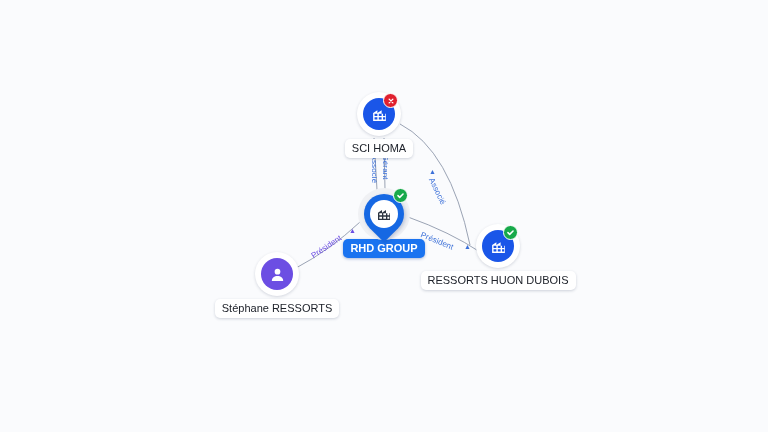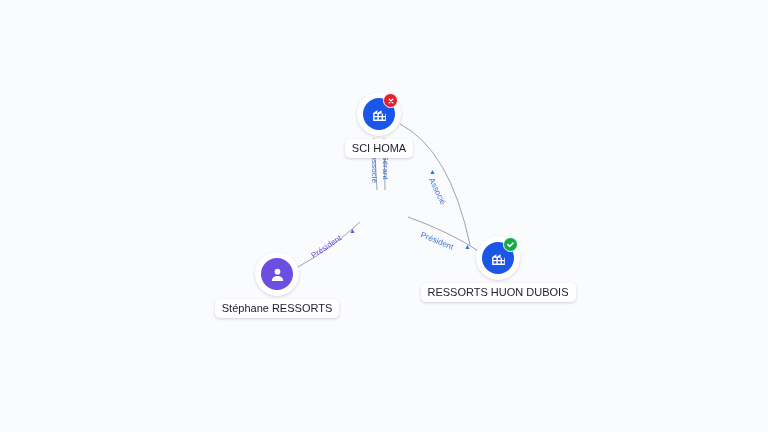--- a/index.html
+++ b/index.html
@@ -199,35 +199,53 @@
       </div>
       <div class="badge closed" style="right:3px; top:1px;">
         <svg width="8" height="8" viewBox="0 0 12 12" fill="none" stroke="#ffffff" stroke-width="2" stroke-linecap="round">
           <path d="M3.2 3.2 L8.8 8.8 M8.8 3.2 L3.2 8.8"></path>
         </svg>
       </div>
     </div>
     <div class="node-label">SCI HOMA</div>
   </div>
 
+  <div class="node" style="left:356px; top:186px; width:56px;">
+    <div class="pin-wrap">
+      <div class="pin-halo"></div>
+      <div class="pin-shape">
+        <div class="pin-inner">
+          <svg width="16" height="16" viewBox="0 0 24 24" fill="#2b3440">
+            <path d="M3 21V10l6-4v4l6-4v5h6v10H3zm2-2h4v-3H5v3zm0-5h4v-3H5v3zm6 5h4v-3h-4v3zm0-5h4v-3h-4v3zm6 5h3v-3h-3v3zm0-5h3v-3h-3v3z"></path>
+          </svg>
+        </div>
+      </div>
+      <div class="badge ok" style="right:4px; top:2px;">
+        <svg width="9" height="9" viewBox="0 0 12 12" fill="none" stroke="#ffffff" stroke-width="2" stroke-linecap="round" stroke-linejoin="round">
+          <path d="M2.6 6.2 L4.9 8.5 L9.4 3.9"></path>
+        </svg>
+      </div>
+    </div>
+    <div class="node-label selected" style="margin-top:-3px;">RHD GROUP</div>
+  </div>
 
   <div class="node" style="left:233px; top:252px; width:88px;">
     <div class="avatar-wrap">
       <div class="avatar-halo"></div>
       <div class="avatar-circle person">
         <svg width="17" height="17" viewBox="0 0 24 24" fill="#ffffff">
           <circle cx="12" cy="8" r="4"></circle>
           <path d="M4 21c0-4.4 3.6-7 8-7s8 2.6 8 7H4z"></path>
         </svg>
       </div>
     </div>
     <div class="node-label">Stéphane RESSORTS</div>
   </div>
 
-  <div class="node" style="left:438px; top:236px; width:120px;">
+  <div class="node" style="left:438px; top:224px; width:120px;">
     <div class="avatar-wrap">
       <div class="avatar-halo"></div>
       <div class="avatar-circle company">
         <svg width="17" height="17" viewBox="0 0 24 24" fill="#ffffff">
           <path d="M3 21V10l6-4v4l6-4v5h6v10H3zm2-2h4v-3H5v3zm0-5h4v-3H5v3zm6 5h4v-3h-4v3zm0-5h4v-3h-4v3zm6 5h3v-3h-3v3zm0-5h3v-3h-3v3z"></path>
         </svg>
       </div>
       <div class="badge ok" style="right:2px; top:1px;">
         <svg width="9" height="9" viewBox="0 0 12 12" fill="none" stroke="#ffffff" stroke-width="2" stroke-linecap="round" stroke-linejoin="round">
           <path d="M2.6 6.2 L4.9 8.5 L9.4 3.9"></path>

